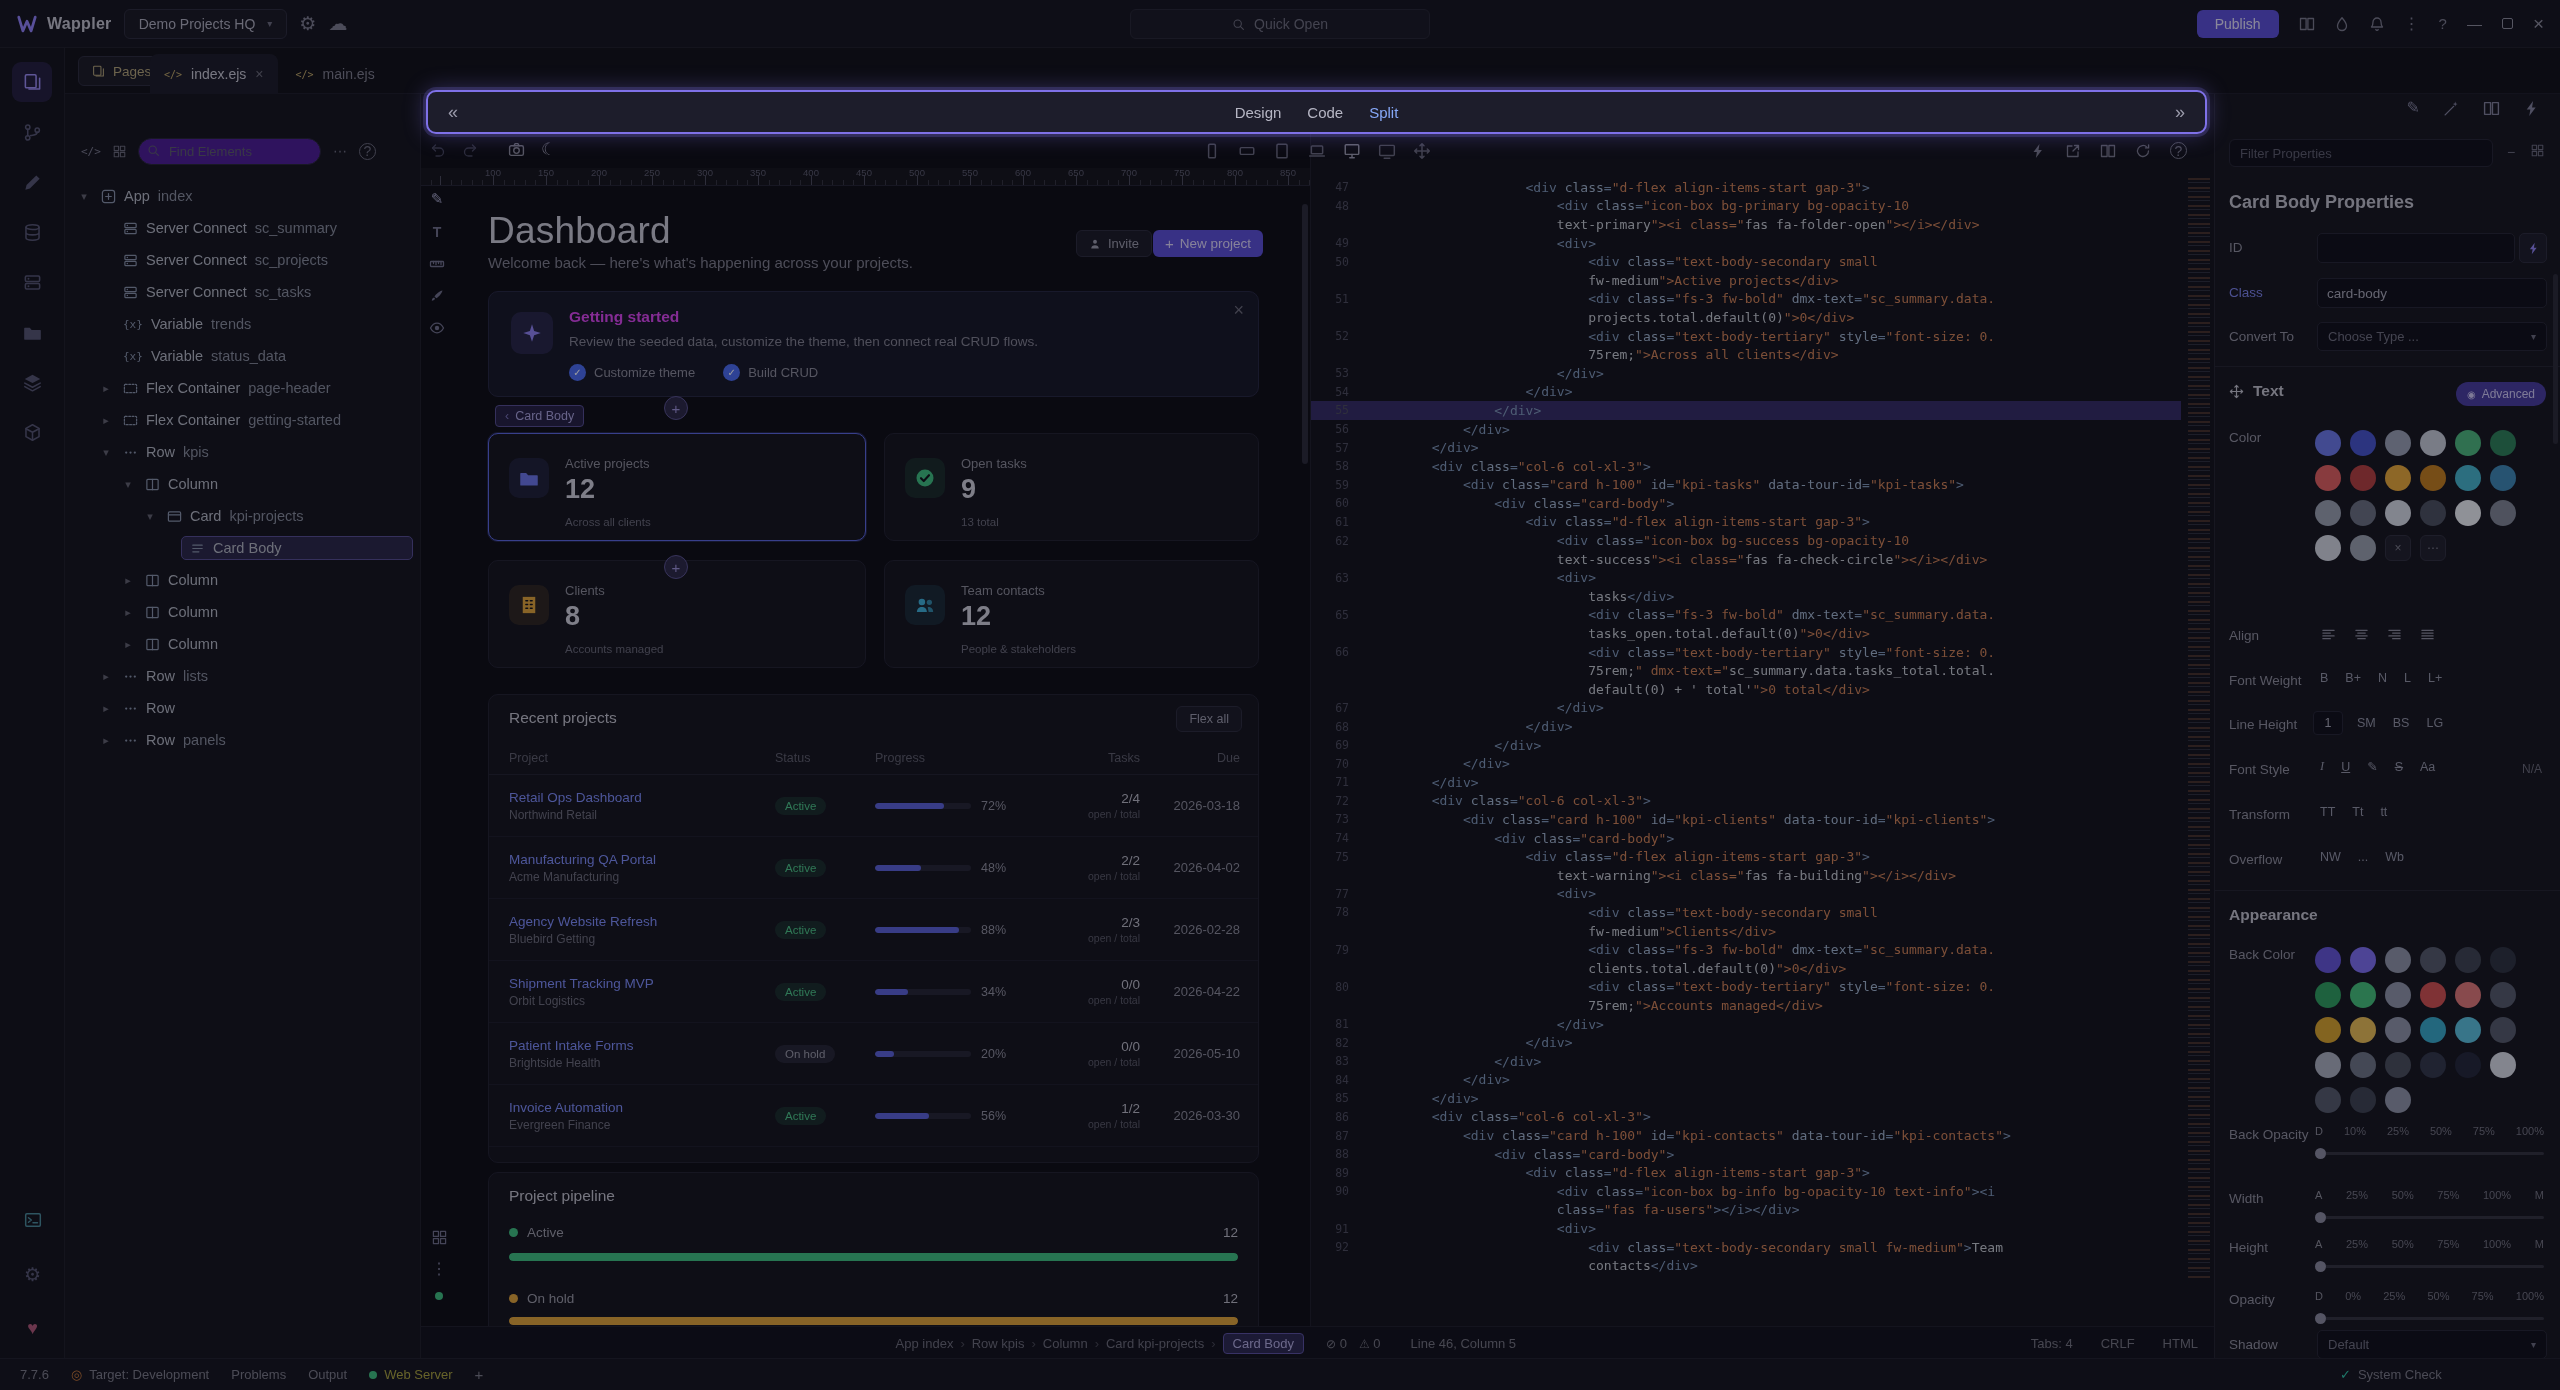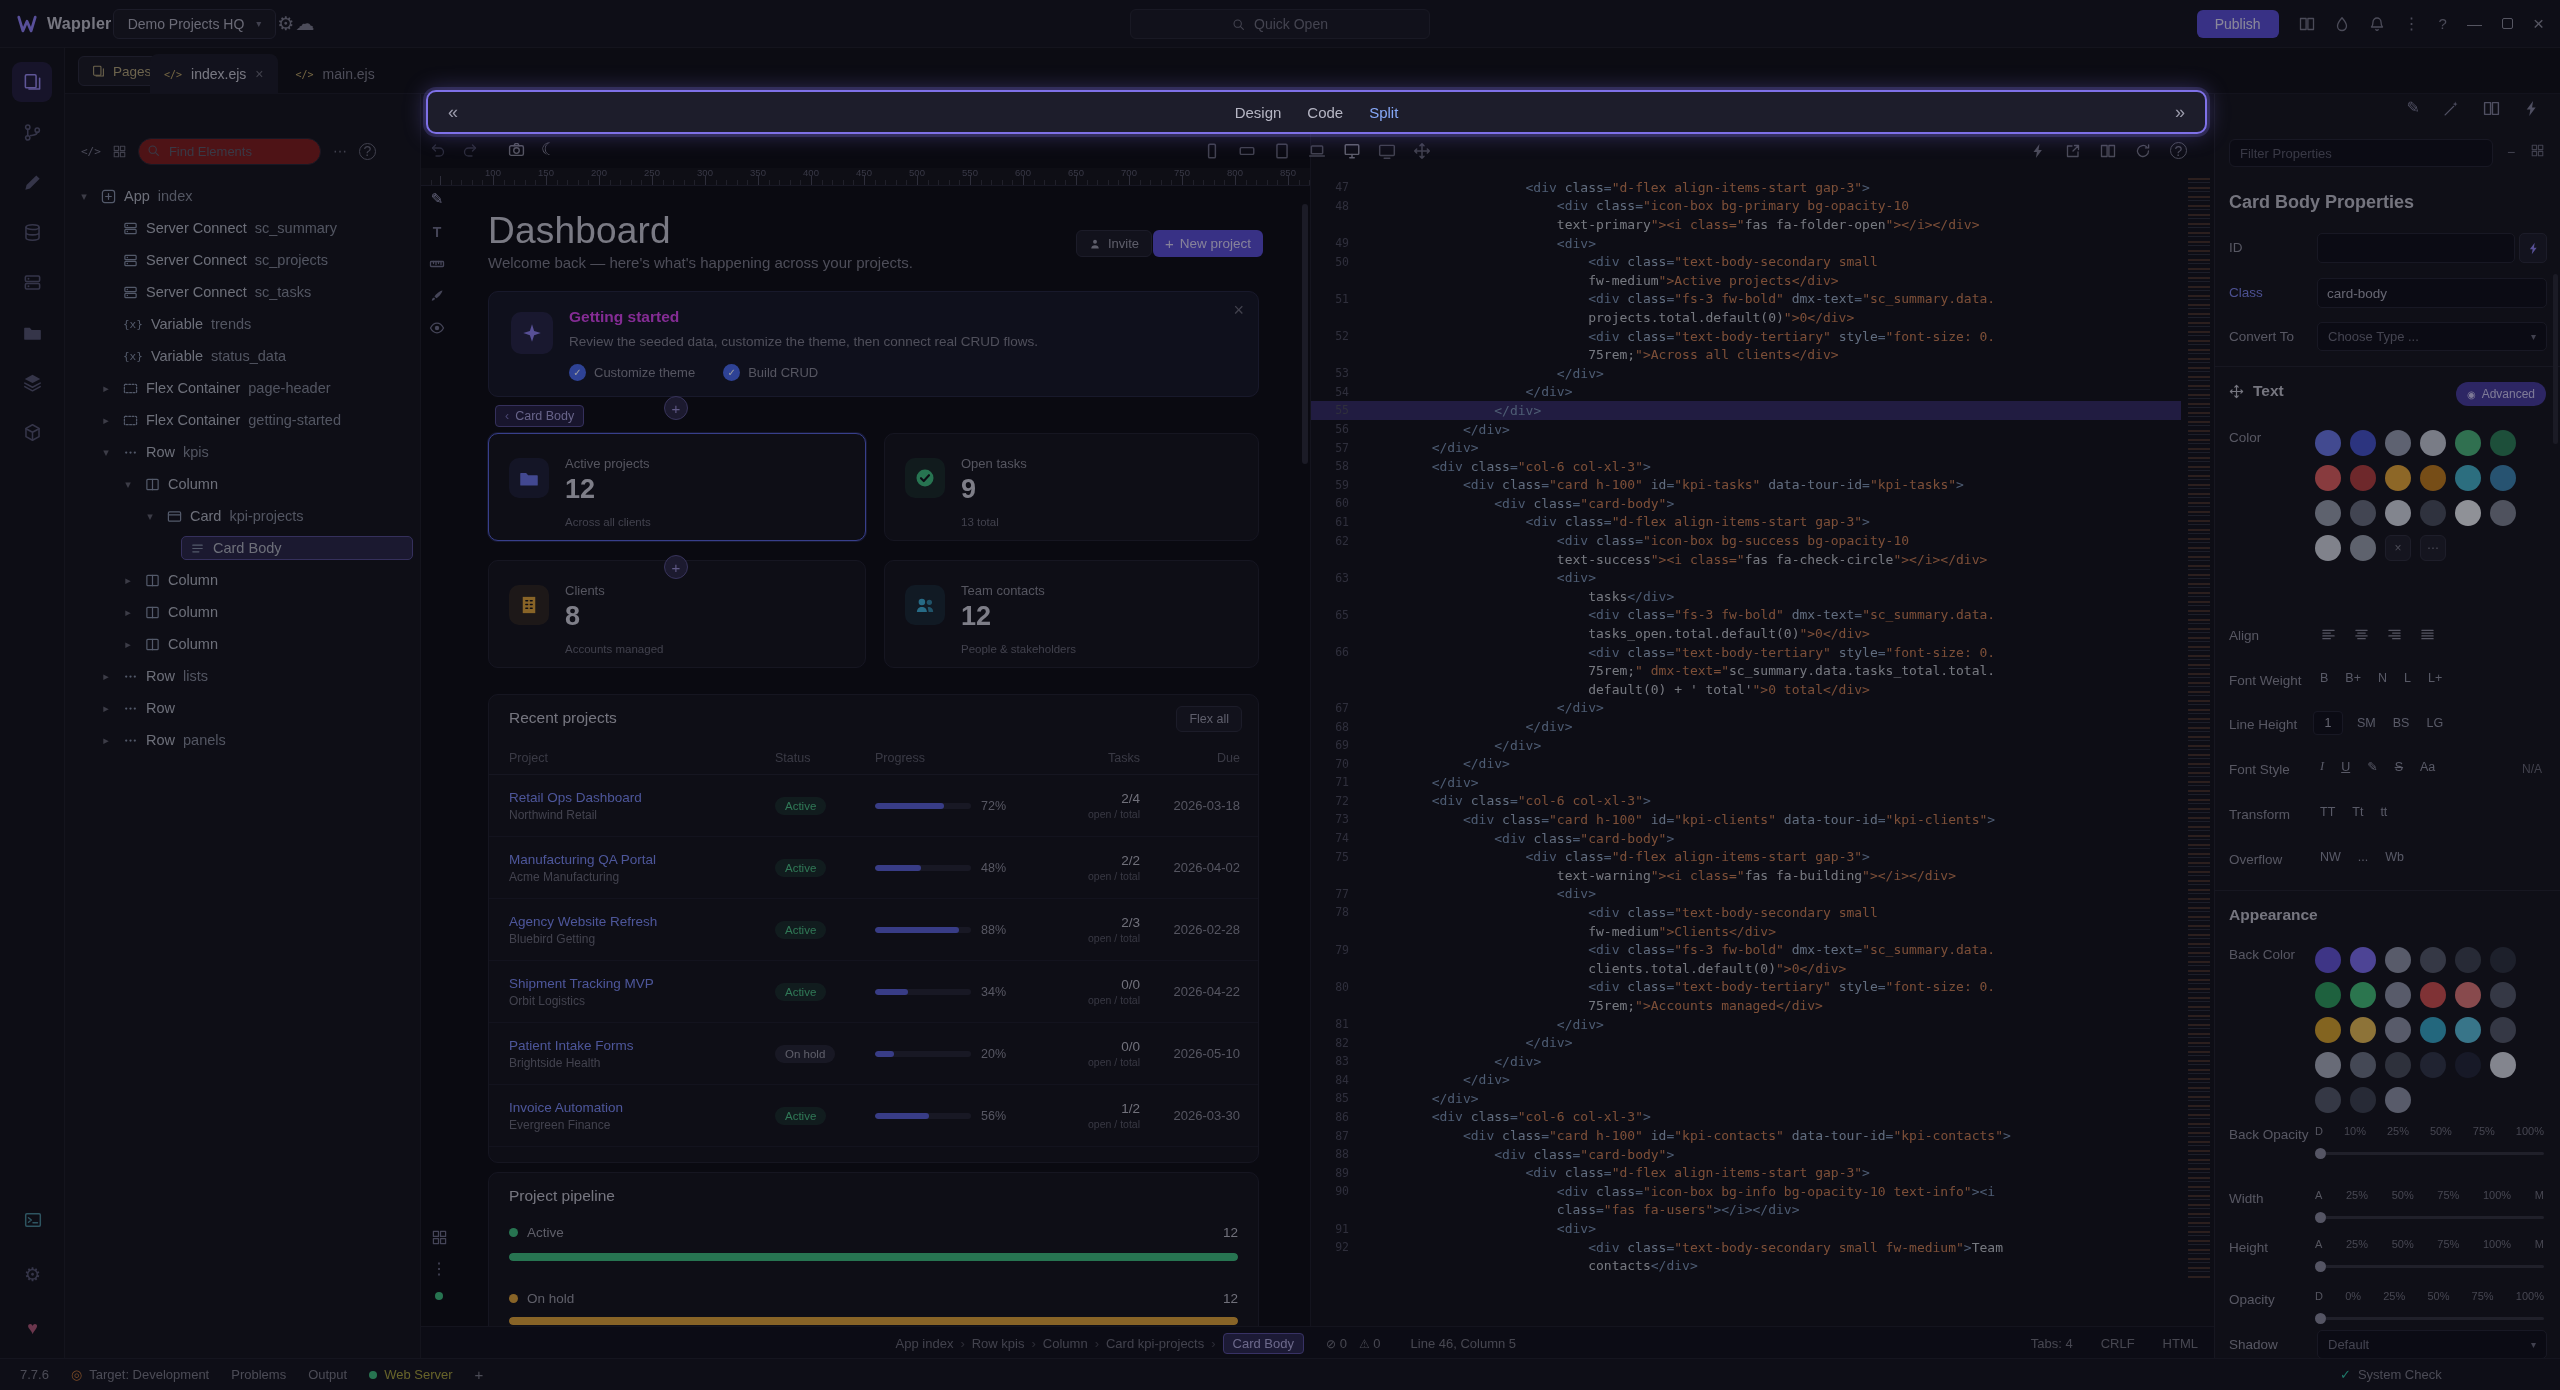--- a/index.html
+++ b/index.html
@@ -2,21 +2,21 @@
 <html><head>
 <meta charset="utf-8">
 <style>
 *{margin:0;padding:0;box-sizing:border-box}
 html,body{width:2560px;height:1390px;overflow:hidden;background:#0d0d14;font-family:"Liberation Sans",sans-serif;color:#9a9aa8}
 svg{display:block}
 button{font-family:inherit;cursor:pointer}
 input{font-family:inherit;outline:none}
 #app{position:relative;width:2560px;height:1390px}
 
-#topbar{position:absolute;left:0;top:0;width:2560px;height:48px;background:#15151e;border-bottom:1px solid #1e1e29;display:flex;align-items:center;padding:0 16px;gap:1px;z-index:2}
+#topbar{position:absolute;left:0;top:0;width:2560px;height:48px;background:#15151e;border-bottom:1px solid #1e1e29;display:flex;align-items:center;padding:0 16px;gap:12px;z-index:2}
 .logo{display:flex;align-items:center;gap:9px}
 .logo-t{font-size:16px;font-weight:bold;color:#c2c2ce;letter-spacing:.3px}
 .projsel{height:30px;border-radius:6px;border:1px solid #2c2c3c;background:#191923;padding:0 14px;display:flex;align-items:center;gap:12px;font-size:14px;color:#adadbc}
 .chev{font-size:10px;color:#6a6a7c}
 .tbico{color:#7c7c8e;font-size:19px;line-height:1;cursor:pointer}
 .quickopen{position:absolute;left:50%;top:9px;transform:translateX(-50%);width:300px;height:30px;background:#1a1a25;border:1px solid #272734;border-radius:6px;display:flex;align-items:center;justify-content:center;gap:9px;font-size:14px;color:#6e6e7e;cursor:pointer}
 .tb-right{margin-left:auto;display:flex;align-items:center;gap:20px}
 .publish{height:28px;padding:0 18px;border-radius:6px;border:0;background:#5b4fd6;color:#e2def8;font-size:14px}
 #tb-icons{display:flex;align-items:center;gap:19px;color:#7a7a8c}
 .winctl{color:#8a8a9a;font-size:15px;cursor:pointer;display:flex;align-items:center}
@@ -42,21 +42,21 @@
 #rail-top{display:flex;flex-direction:column;align-items:center;padding-top:14px;gap:10px}
 #rail-bottom{position:absolute;bottom:10px;left:0;width:65px;display:flex;flex-direction:column;align-items:center;gap:14px}
 .rico{width:40px;height:40px;display:flex;align-items:center;justify-content:center;color:#565672;border-radius:9px;cursor:pointer;font-size:19px}
 .rico.act{background:#241f3e;color:#9b8cf4}
 
 #tree{position:absolute;left:65px;top:94px;width:356px;height:1264px;background:#14141d;border-right:1px solid #1e1e29}
 #tree-head{position:absolute;left:0;top:43px;width:356px;height:28px;display:flex;align-items:center;gap:12px;padding-left:16px}
 .mini{font-family:"DejaVu Sans Mono",monospace;font-size:11px;color:#7a7a8c;cursor:pointer}
 .mini2{color:#6a6a7a;font-size:14px;cursor:pointer}
 .findwrap{position:relative}
-#find{width:183px;height:27px;background:#7f1d1d;border:1px solid #262634;border-radius:14px;padding:0 10px 0 30px;font-size:13px;color:#9a9aa8}
+#find{width:183px;height:27px;background:#4c1d95;border:1px solid #262634;border-radius:14px;padding:0 10px 0 30px;font-size:13px;color:#9a9aa8}
 #find::placeholder{color:#5c5c6c}
 #find-mag{position:absolute;left:9px;top:6px;color:#5c5c6c}
 #tree-list{position:absolute;left:0;top:86px;width:356px}
 .trow{height:32px;display:flex;align-items:center;cursor:pointer}
 .tchev{width:18px;font-size:11px;color:#62626f;text-align:center;flex:0 0 18px}
 .tinner{display:flex;align-items:center;gap:8px;padding:3px 8px;border-radius:5px;flex:1;margin-right:8px}
 .tinner.tsel{background:#2a2748;border:1px solid #554d92}
 .ticon{color:#8792a8;display:flex}
 .ticon-var{font-family:"DejaVu Sans Mono",monospace;font-size:11px;color:#8792a8}
 .ttype{font-size:14.5px;color:#b2b6c2;white-space:nowrap}

